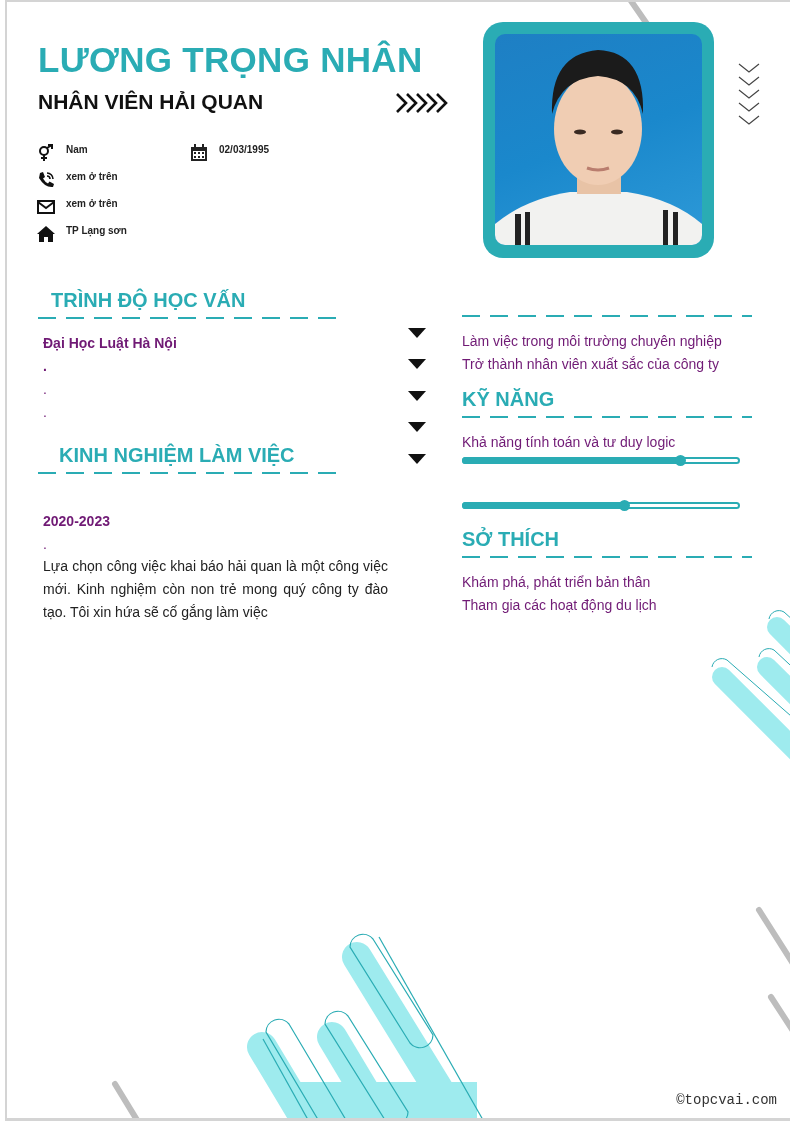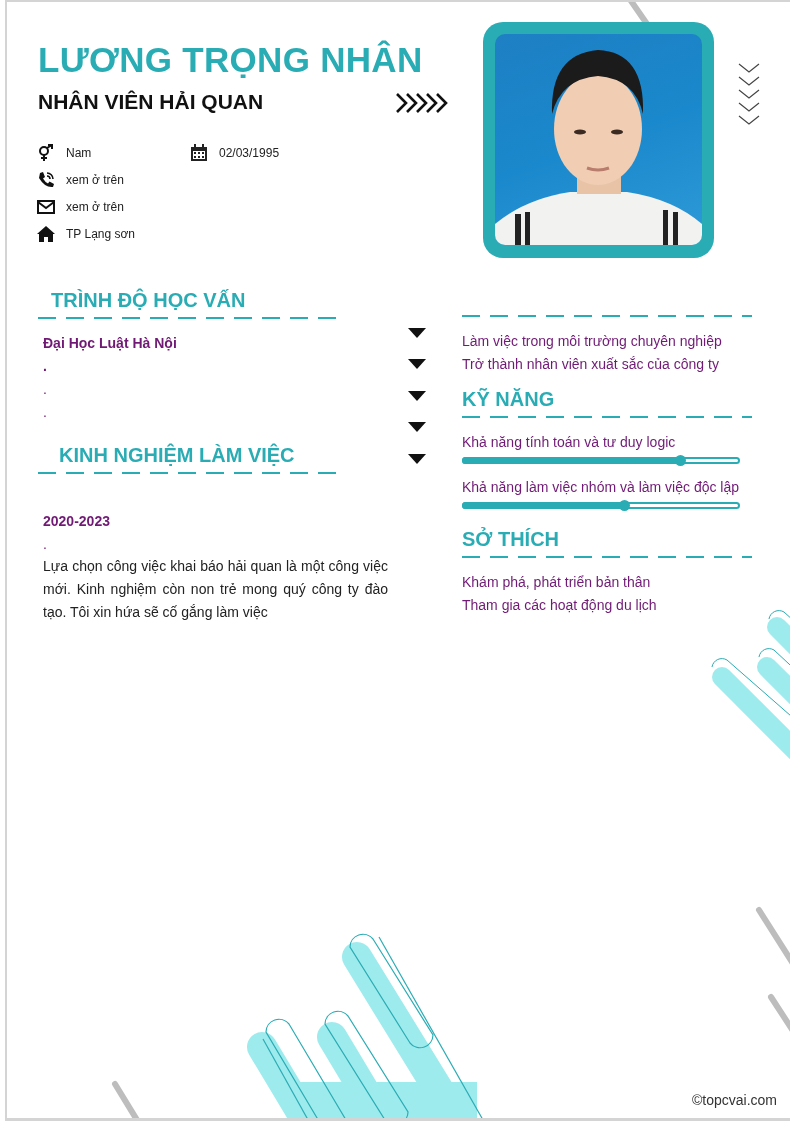--- a/index.html
+++ b/index.html
@@ -2,34 +2,34 @@
 <html><head>
 <meta charset="utf-8">
 <style>
   html, body { margin: 0; padding: 0; background: #ffffff; }
   body { width: 790px; height: 1142px; position: relative; overflow: hidden; font-family: "Liberation Sans", sans-serif; color: #111; }
   .page { position: absolute; left: 5px; top: 0; width: 790px; height: 1121px; border-left: 2px solid #d4d4d4; border-top: 2px solid #d4d4d4; border-bottom: 3px solid #d4d4d4; box-sizing: border-box; overflow: hidden; background: #fff; }
   .abs { position: absolute; }
   .name { left: 31px; top: 38px; font-size: 35px; font-weight: bold; color: #2aacb4; letter-spacing: 0.3px; white-space: nowrap; }
   .title { left: 31px; top: 88px; font-size: 21px; font-weight: bold; color: #111; white-space: nowrap; }
   .arrows-right { left: 388px; top: 90px; }
-  .info-row { position: absolute; display: flex; align-items: center; font-size: 12px; color: #222; white-space: nowrap; }
+  .info-row { position: absolute; display: flex; align-items: flex-start; font-size: 10px; color: #222; white-space: nowrap; font-weight: bold; }
   .info-row .ic { width: 20px; height: 18px; margin-right: 10px; display: inline-flex; align-items: center; justify-content: center; }
   .photo-frame { left: 476px; top: 20px; width: 231px; height: 236px; background: #2aacb4; border-radius: 20px; }
   .photo { position: absolute; left: 12px; top: 12px; width: 207px; height: 211px; border-radius: 10px; background: linear-gradient(160deg,#1e7fc4 0%,#1a88cc 50%,#2e9ad8 100%); overflow: hidden; }
   .sec-title { position: absolute; font-size: 20px; font-weight: bold; color: #2aacb4; white-space: nowrap; }
   .dash { position: absolute; height: 3px; }
   .body-text { position: absolute; font-size: 14px; color: #701a75; white-space: nowrap; }
   .bold { font-weight: bold; color: #701a75; }
   .tri { position: absolute; left: 401px; width: 0; height: 0; border-left: 9px solid transparent; border-right: 9px solid transparent; border-top: 10px solid #111; }
   .para { position: absolute; left: 36px; top: 553px; width: 345px; font-size: 14px; line-height: 23px; text-align: justify; color: #222; }
   .bar { position: absolute; left: 455px; width: 278px; height: 7px; border: 2px solid #2aacb4; border-radius: 5px; box-sizing: border-box; background: #fff; }
   .bar .fill { position: absolute; left: -2px; top: -2px; height: 7px; background: #2aacb4; border-radius: 5px; }
   .bar .knob { position: absolute; top: -4px; width: 11px; height: 11px; border-radius: 50%; background: #2aacb4; }
-  .copyright { right: 18px; top: 1090px; font-family: Liberation Sans, sans-serif; font-size: 14px; color: #333; }
+  .copyright { right: 18px; top: 1090px; font-family: Liberation Mono, monospace; font-size: 14px; color: #333; }
 </style>
 </head>
 <body>
 
 <div class="page">
 
   <svg class="abs" style="left:0;top:0" width="790" height="1121">
     <line x1="622" y1="-4" x2="640" y2="22" stroke="#bdbdbd" stroke-width="6" stroke-linecap="round"></line>
     <line x1="108" y1="1082" x2="130" y2="1118" stroke="#bdbdbd" stroke-width="6" stroke-linecap="round"></line>
     <line x1="752" y1="908" x2="790" y2="968" stroke="#bdbdbd" stroke-width="6" stroke-linecap="round"></line>
@@ -188,21 +188,20 @@
 
   <div class="sec-title" style="left:455px;top:386px">KỸ NĂNG</div>
   <svg class="dash" style="left:455px;top:413px" width="290" height="4">
       <line x1="0" y1="2" x2="290" y2="2" stroke="#2aacb4" stroke-width="2" stroke-dasharray="18,10"></line>
     </svg>
   <div class="body-text" style="left:455px;top:432px">Khả năng tính toán và tư duy logic</div>
   <div class="bar" style="top:455px">
     <div class="fill" style="width:220px"></div>
     <div class="knob" style="left:211px"></div>
   </div>
-  <div class="body-text" style="left:455px;top:477px">Khả năng làm việc nhóm và làm việc độc lập</div>
   <div class="bar" style="top:500px">
     <div class="fill" style="width:164px"></div>
     <div class="knob" style="left:155px"></div>
   </div>
 
   <div class="sec-title" style="left:455px;top:526px">SỞ THÍCH</div>
   <svg class="dash" style="left:455px;top:553px" width="290" height="4">
       <line x1="0" y1="2" x2="290" y2="2" stroke="#2aacb4" stroke-width="2" stroke-dasharray="18,10"></line>
     </svg>
   <div class="body-text" style="left:455px;top:572px">Khám phá, phát triển bản thân</div>

